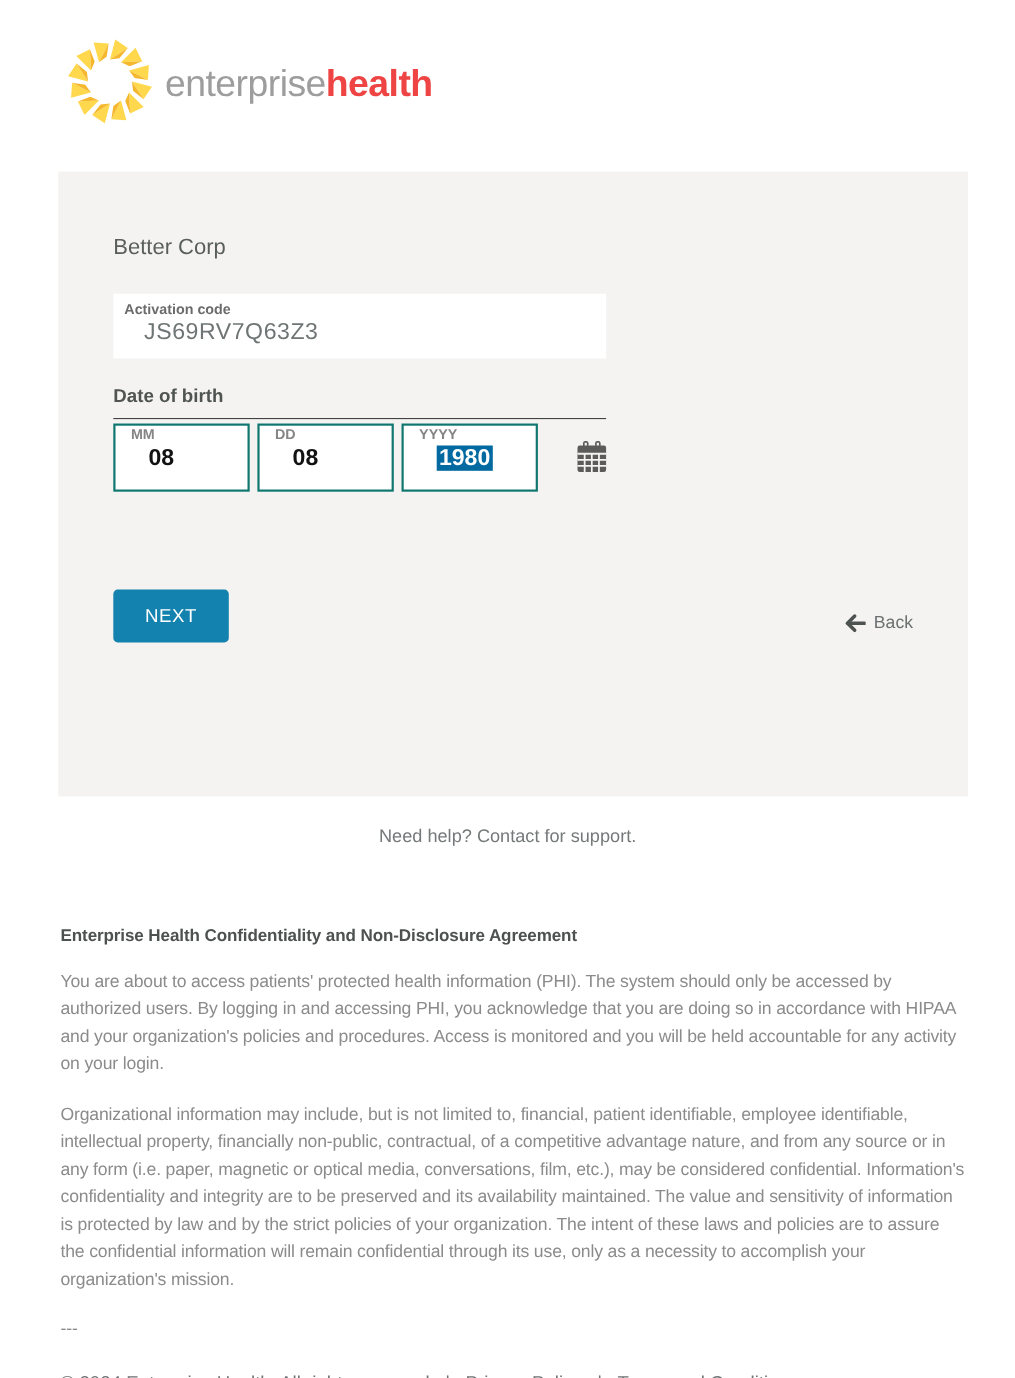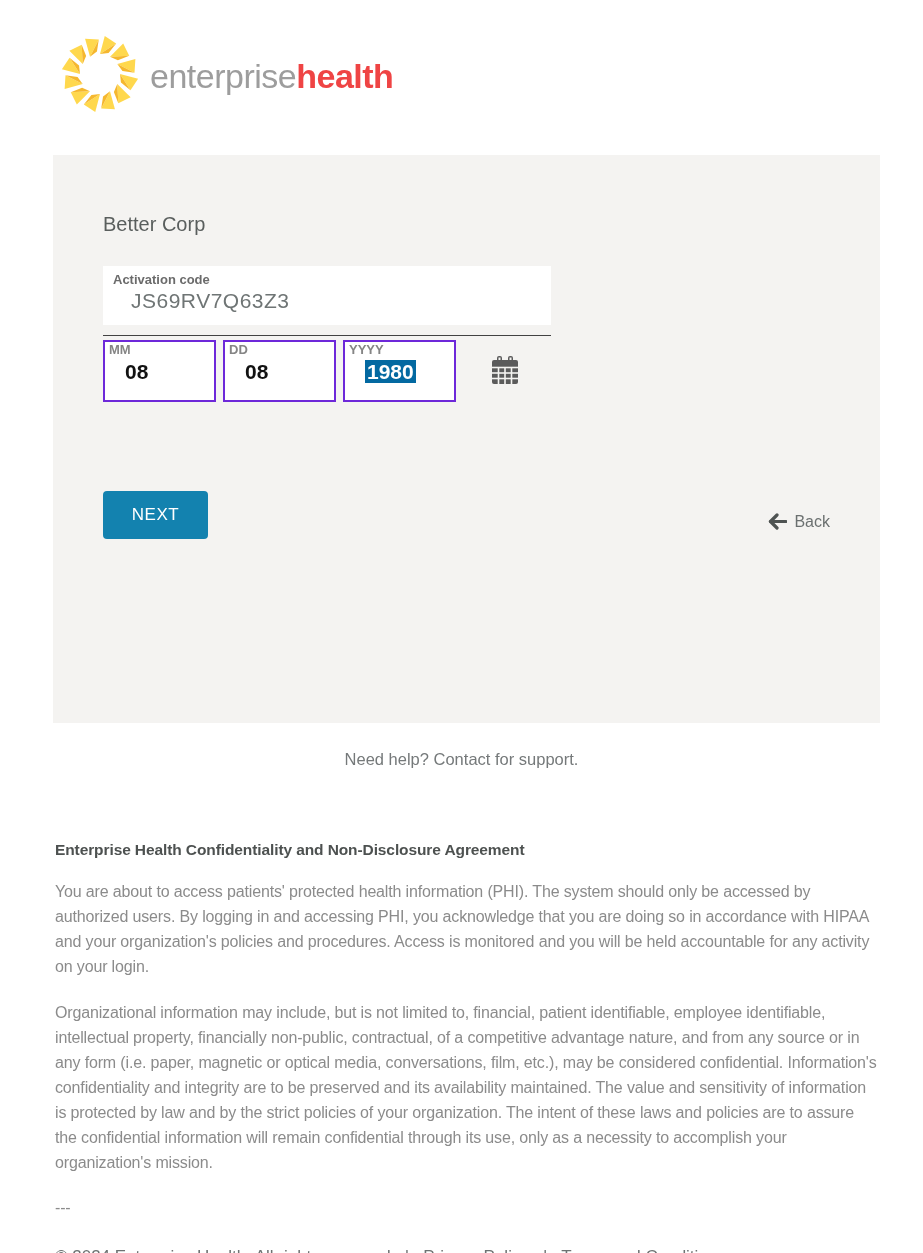--- a/index.html
+++ b/index.html
@@ -44,25 +44,25 @@
     margin: 2px 0 0 18px;
     font-size: 21px; font-weight: 400; color: #6f7575;
     letter-spacing: 0.5px;
   }
 
   .dob-label { margin-top: 24px; font-size: 17px; font-weight: 700; color: #4f5453; }
   .dob-rule  { width: 448px; border: none; border-bottom: 1px solid #424242; margin: 10px 0 0 0; }
 
   .dob-row { display: flex; align-items: center; margin-top: 4px; }
   .dob-field {
-    width: 113px; height: 62px;
+    width: 124px; height: 62px;
     background: #ffffff;
-    border: 2px solid #6d28d9;
+    border: 2px solid #0f766e;
     margin-right: 7px;
-    padding: 1px 4px;
+    padding: 1px 14px;
   }
   .dob-field-label { font-size: 13px; font-weight: 700; color: #858585; line-height: 1.15; }
   .dob-field-value {
     margin: 2px 0 0 16px;
     font-size: 21px; font-weight: 700; color: #121212;
   }
   .dob-field-value .selected {
     background: #0369a1; color: #ffffff; padding: 0 2px;
   }
   .calendar-btn {
@@ -143,20 +143,21 @@
 </div>
 
 <div class="panel">
   <div class="company">Better Corp</div>
 
   <div class="activation-box">
     <div class="activation-label">Activation code</div>
     <div class="activation-value">JS69RV7Q63Z3</div>
   </div>
 
+  <div class="dob-label">Date of birth</div>
   <hr class="dob-rule">
 
   <div class="dob-row">
     <div class="dob-field">
       <div class="dob-field-label">MM</div>
       <div class="dob-field-value">08</div>
     </div>
     <div class="dob-field">
       <div class="dob-field-label">DD</div>
       <div class="dob-field-value">08</div>

